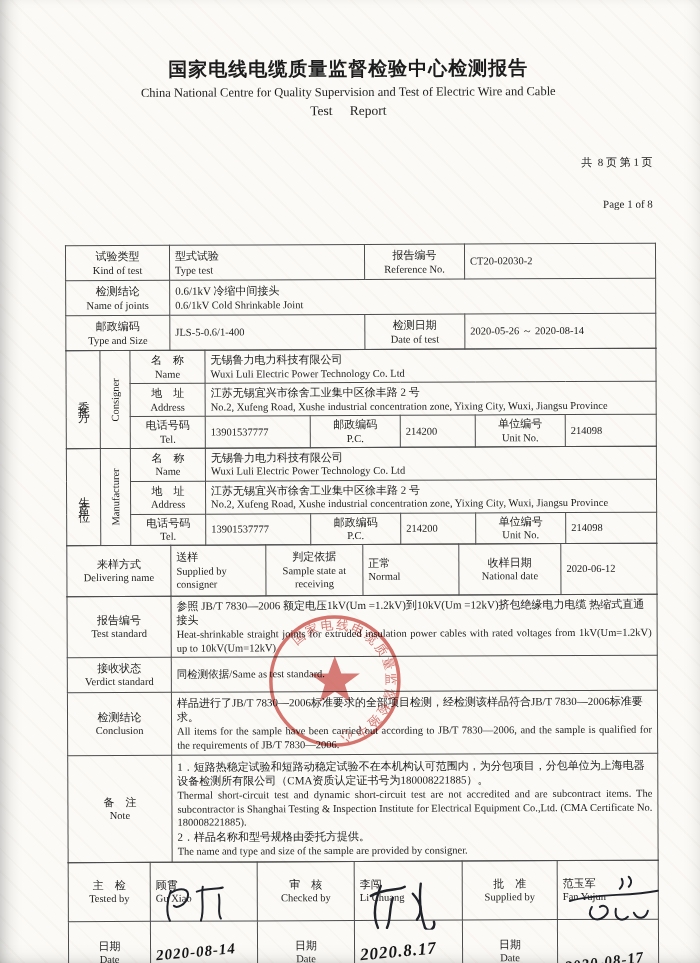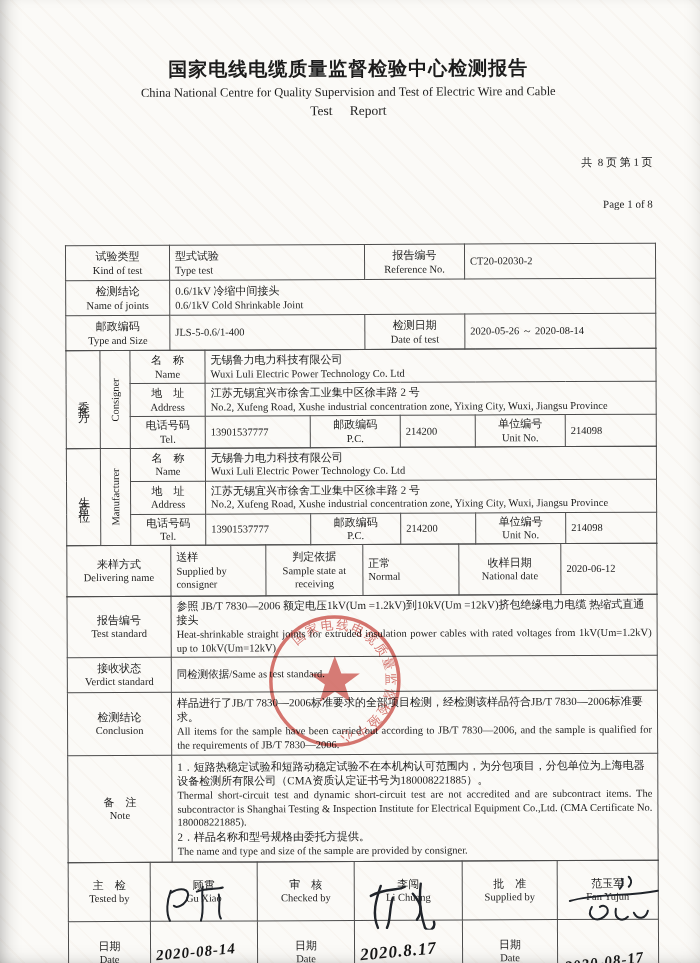--- a/index.html
+++ b/index.html
@@ -22,21 +22,21 @@
   .lbl span,.val span{display:block;}
   .zh{font-size:11px;}
   .just{text-align:justify;}
   .vert-cell{position:relative;padding:0;}
   .vzh{writing-mode:vertical-lr;text-orientation:upright;margin:0 auto;letter-spacing:5px;font-size:11.5px;}
   .ven{position:absolute;left:50%;top:50%;transform:translate(-50%,-50%) rotate(-90deg);white-space:nowrap;font-size:10.5px;}
   tr.rA td{height:32px;} tr.rB td{height:30px;} tr.rC td{height:28px;}
   tr.rD td{height:48px;} tr.rTS td{height:58px;} tr.rV td{height:32px;}
   tr.rCN td{height:60px;} tr.rNT td{height:104px;} tr.rS1 td{height:56px;} tr.rS2 td{height:60px;}
   .sigcell{position:relative;vertical-align:top;}
-  .signame{text-align:center;}
+  .signame{text-align:left;}
   .signame span{display:block;line-height:1.25;}
   .sig-svg{position:absolute;left:8px;top:20px;z-index:3;}
   .hand{display:inline-block;font-style:italic;font-weight:bold;font-size:15px;letter-spacing:1px;color:#151515;transform:rotate(-5deg);white-space:nowrap;}
   .hand.big{font-size:17px;}
   .stamp{position:absolute;left:263px;top:610px;width:142px;height:142px;opacity:.78;mix-blend-mode:multiply;z-index:5;pointer-events:none;}
   .notewrap span{display:block;}
 </style>
 </head>
 <body>
 

